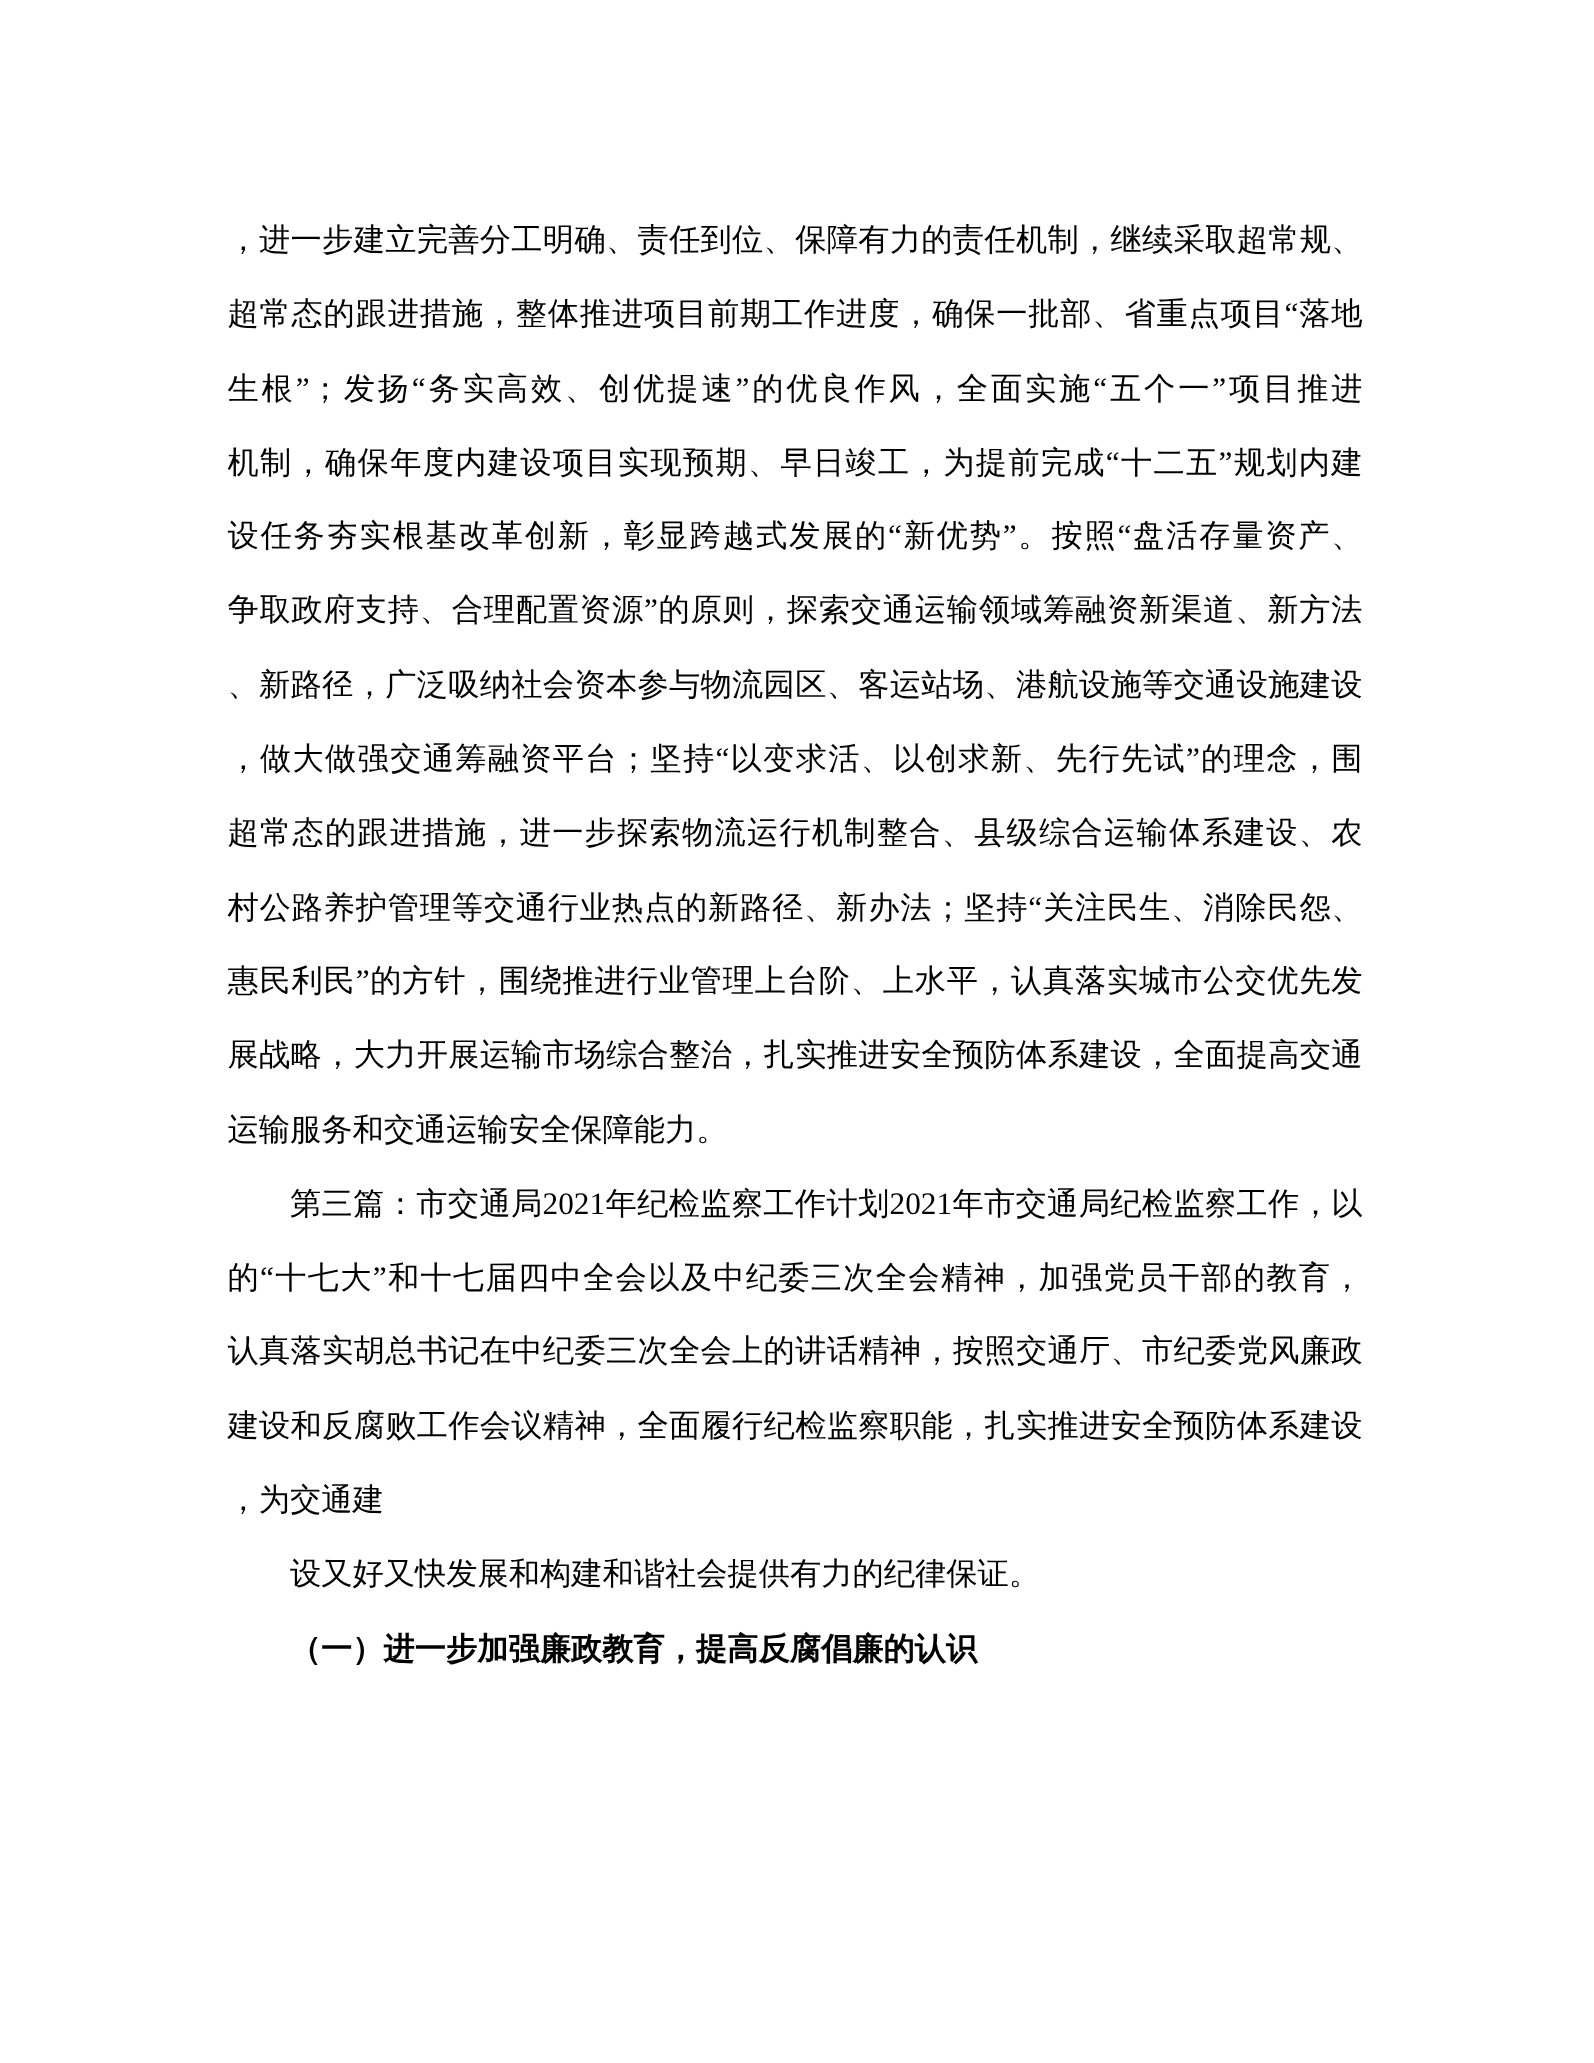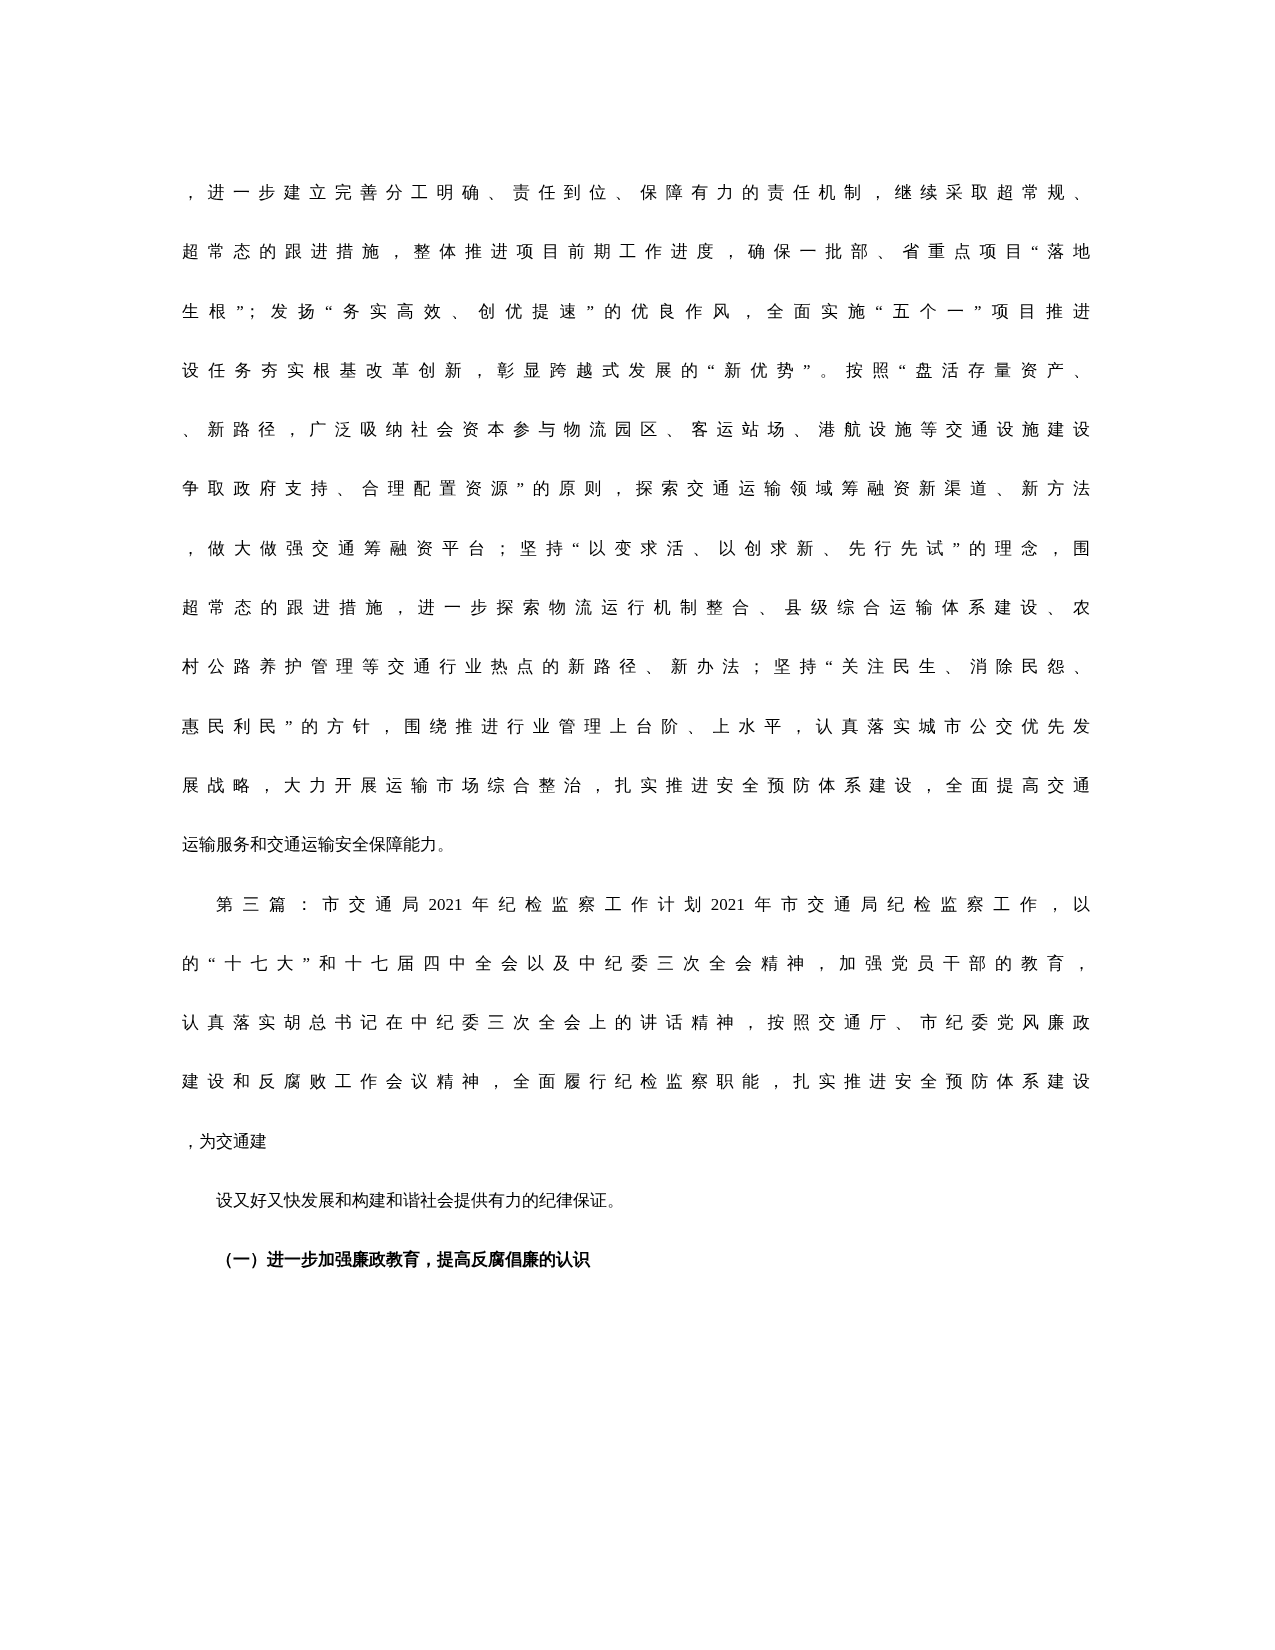--- a/index.html
+++ b/index.html
@@ -23,21 +23,21 @@
     background: #ffffff;
   }
   .doc-content {
     position: absolute;
     left: 182px;
     top: 163px;
     width: 908px;
   }
   .line {
     font-family: "Liberation Serif", "DejaVu Serif", serif;
-    font-size: 17px;
+    font-size: 25px;
     color: #000000;
     line-height: 59.3px;
     height: 59.3px;
     text-align: justify;
     text-align-last: justify;
     -moz-text-align-last: justify;
     text-justify: inter-character;
     overflow: hidden;
   }
   
@@ -57,23 +57,24 @@
   }
 </style>
 </head>
 <body>
 
 <div class="page">
   <div class="doc-content">
     <div class="line">，进一步建立完善分工明确、责任到位、保障有力的责任机制，继续采取超常规、</div>
     <div class="line">超常态的跟进措施，整体推进项目前期工作进度，确保一批部、省重点项目“落地</div>
     <div class="line">生根”；发扬“务实高效、创优提速”的优良作风，全面实施“五个一”项目推进</div>
+    <div class="line">机制，确保年度内建设项目实现预期、早日竣工，为提前完成“十二五”规划内建</div>
     <div class="line">设任务夯实根基改革创新，彰显跨越式发展的“新优势”。按照“盘活存量资产、</div>
+    <div class="line">争取政府支持、合理配置资源”的原则，探索交通运输领域筹融资新渠道、新方法</div>
     <div class="line">、新路径，广泛吸纳社会资本参与物流园区、客运站场、港航设施等交通设施建设</div>
-    <div class="line">争取政府支持、合理配置资源”的原则，探索交通运输领域筹融资新渠道、新方法</div>
     <div class="line">，做大做强交通筹融资平台；坚持“以变求活、以创求新、先行先试”的理念，围</div>
     <div class="line">超常态的跟进措施，进一步探索物流运行机制整合、县级综合运输体系建设、农</div>
     <div class="line">村公路养护管理等交通行业热点的新路径、新办法；坚持“关注民生、消除民怨、</div>
     <div class="line">惠民利民”的方针，围绕推进行业管理上台阶、上水平，认真落实城市公交优先发</div>
     <div class="line">展战略，大力开展运输市场综合整治，扎实推进安全预防体系建设，全面提高交通</div>
     <div class="line flush">运输服务和交通运输安全保障能力。</div>
     <div class="line indent">第三篇：市交通局2021年纪检监察工作计划2021年市交通局纪检监察工作，以</div>
     <div class="line">的“十七大”和十七届四中全会以及中纪委三次全会精神，加强党员干部的教育，</div>
     <div class="line">认真落实胡总书记在中纪委三次全会上的讲话精神，按照交通厅、市纪委党风廉政</div>
     <div class="line">建设和反腐败工作会议精神，全面履行纪检监察职能，扎实推进安全预防体系建设</div>

